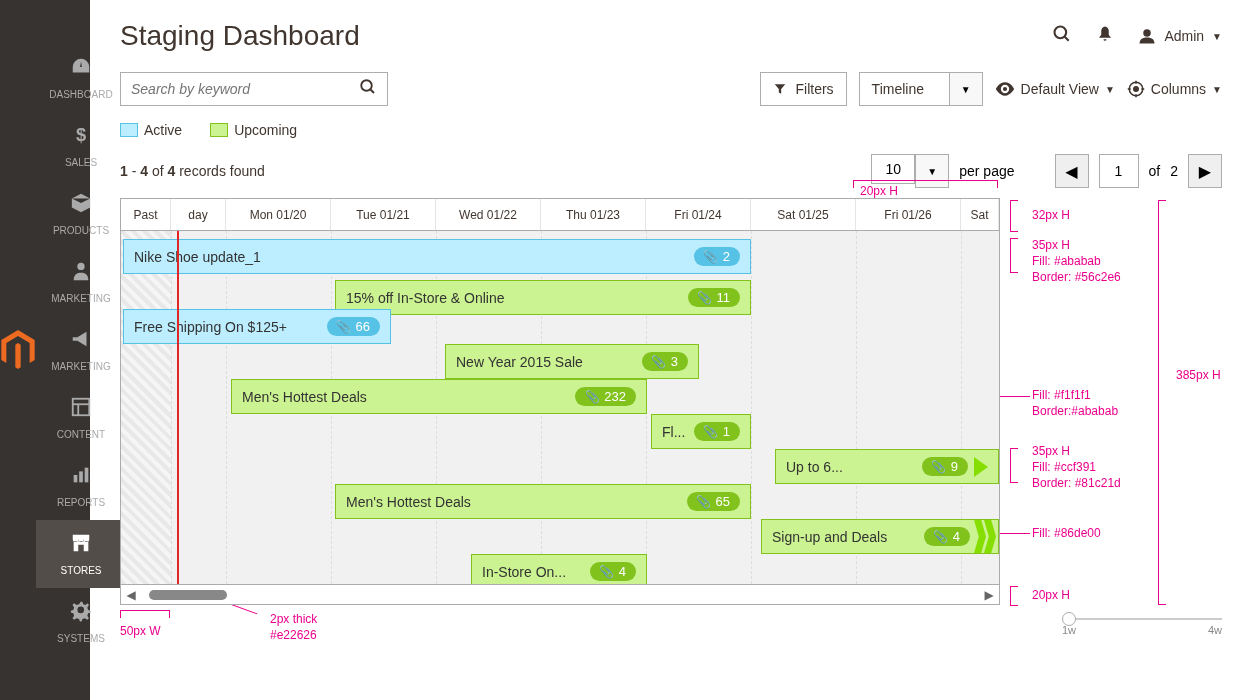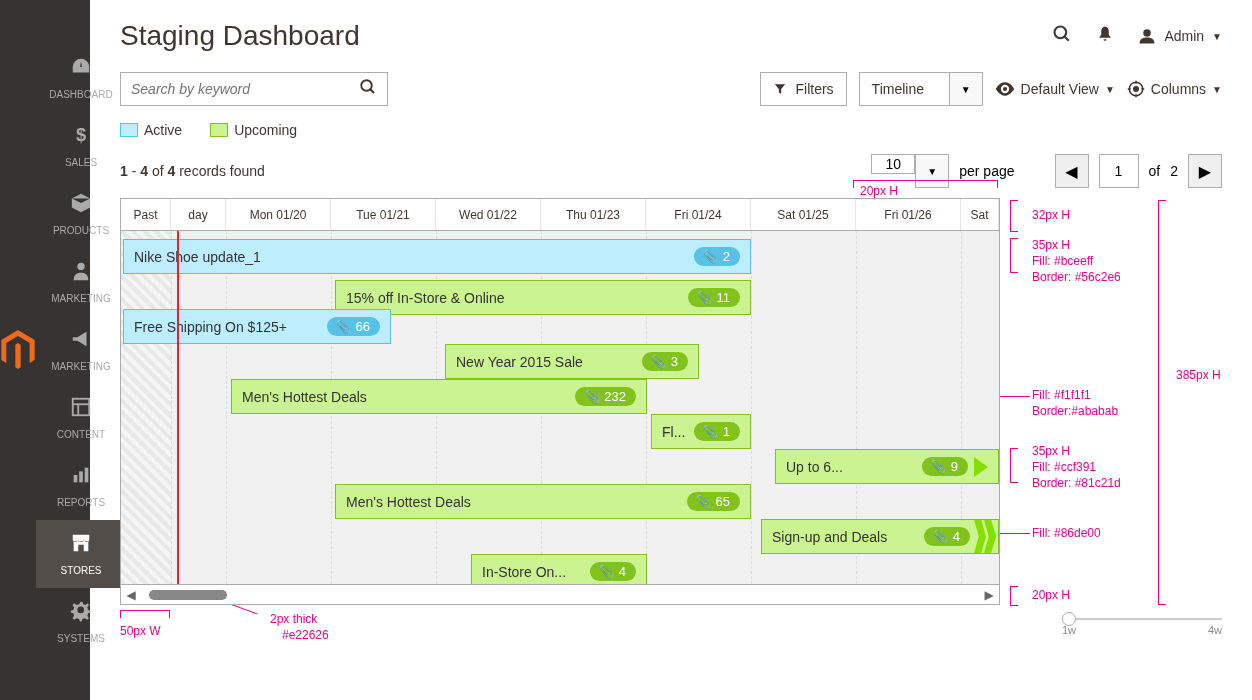--- a/index.html
+++ b/index.html
@@ -31,21 +31,21 @@
 .legend-row { display: flex; align-items: center; gap: 28px; margin-bottom: 16px; }
 .legend-item { display: flex; align-items: center; gap: 6px; font-size: 14px; color: #41362f; }
 .swatch { width: 18px; height: 14px; border: 1px solid; }
 .swatch.active { background: #bceeff; border-color: #56c2e6; }
 .swatch.upcoming { background: #ccf391; border-color: #81c21d; }
 .records-row { display: flex; justify-content: space-between; align-items: center; margin-bottom: 10px; }
 .records-text { font-size: 14px; color: #41362f; }
 .records-text b { font-weight: bold; }
 .pager { display: flex; align-items: center; gap: 10px; font-size: 14px; }
 .perpage-box { display: flex; }
-.perpage-box .val { border: 1px solid #adadad; height: 20px; width: 44px; display: flex; align-items: center; justify-content: center; }
+.perpage-box .val { border: 1px solid #adadad; height: 30px; width: 44px; display: flex; align-items: center; justify-content: center; }
 .pg-btn { border: 1px solid #adadad; background: #efefef; height: 34px; width: 34px; display: flex; align-items: center; justify-content: center; cursor: pointer; font-size: 16px; }
 .pg-input { border: 1px solid #adadad; height: 34px; width: 40px; text-align: center; font-size: 14px; }
 .timeline-wrap { position: relative; }
 .annot { position: absolute; font-size: 12px; color: #eb008b; white-space: nowrap; pointer-events: none; }
 .bracket-v { position: absolute; border-left: 1px solid #eb008b; border-top: 1px solid #eb008b; border-bottom: 1px solid #eb008b; width: 8px; }
 .bracket-h { position: absolute; border-top: 1px solid #eb008b; border-left: 1px solid #eb008b; border-right: 1px solid #eb008b; height: 8px; }
 .timeline { border: 1px solid #ababab; width: 880px; position: relative; background: #f1f1f1; }
 .tl-header { display: flex; height: 32px; background: #fff; border-bottom: 1px solid #ababab; font-size: 12px; color: #41362f; }
 .tl-col { border-right: 1px solid #e5e5e5; display: flex; align-items: center; justify-content: center; }
 .tl-body { position: relative; height: 353px; }
@@ -253,21 +253,21 @@
   <div class="timeline-wrap">
 
     <div class="bracket-h" style="left:733px; top:-18px; width:145px;"></div>
     <div class="annot" style="left:740px; top:-14px;">20px H</div>
 
     <div class="bracket-v" style="left:890px; top:2px; height:32px;"></div>
     <div class="annot" style="left:912px; top:10px;">32px H</div>
 
     <div class="bracket-v" style="left:890px; top:40px; height:35px;"></div>
     <div class="annot" style="left:912px; top:40px;">35px H</div>
-    <div class="annot" style="left:912px; top:56px;">Fill: #bceeff</div>
+    <div class="annot" style="left:912px; top:56px;">Fill: #ababab</div>
     <div class="annot" style="left:912px; top:72px;">Border: #56c2e6</div>
 
     <div class="annot" style="left:912px; top:190px;">Fill: #f1f1f1</div>
     <div class="annot" style="left:912px; top:206px;">Border:#ababab</div>
     <div style="position:absolute; left:842px; top:198px; width:68px; height:1px; background:#eb008b;"></div>
     <div class="dot" style="left:838px; top:195px;"></div>
 
     <div class="bracket-v" style="left:890px; top:250px; height:35px;"></div>
     <div class="annot" style="left:912px; top:246px;">35px H</div>
     <div class="annot" style="left:912px; top:262px;">Fill: #ccf391</div>
@@ -280,21 +280,21 @@
     <div class="bracket-v" style="left:1038px; top:2px; height:405px;"></div>
     <div class="annot" style="left:1056px; top:170px;">385px H</div>
 
     <div class="bracket-v" style="left:890px; top:388px; height:20px;"></div>
     <div class="annot" style="left:912px; top:390px;">20px H</div>
 
     <div class="bracket-h" style="left:0px; top:412px; width:50px;"></div>
     <div class="annot" style="left:0px; top:426px;">50px W</div>
     <div style="position:absolute; left:62px; top:388px; width:80px; height:1px; background:#eb008b; transform:rotate(20deg); transform-origin:left center;"></div>
     <div class="annot" style="left:150px; top:414px;">2px thick</div>
-    <div class="annot" style="left:150px; top:430px;margin-left:12px;">#e22626</div>
+    <div class="annot" style="left:150px; top:430px;">#e22626</div>
 
     <div class="timeline">
       <div class="tl-header" id="tl-header">
           <div class="tl-col" style="width: 50px;">Past</div>
           <div class="tl-col" style="width: 55px;">day</div>
           <div class="tl-col" style="width: 105px;">Mon 01/20</div>
           <div class="tl-col" style="width: 105px;">Tue 01/21</div>
           <div class="tl-col" style="width: 105px;">Wed 01/22</div>
           <div class="tl-col" style="width: 105px;">Thu 01/23</div>
           <div class="tl-col" style="width: 105px;">Fri 01/24</div>

